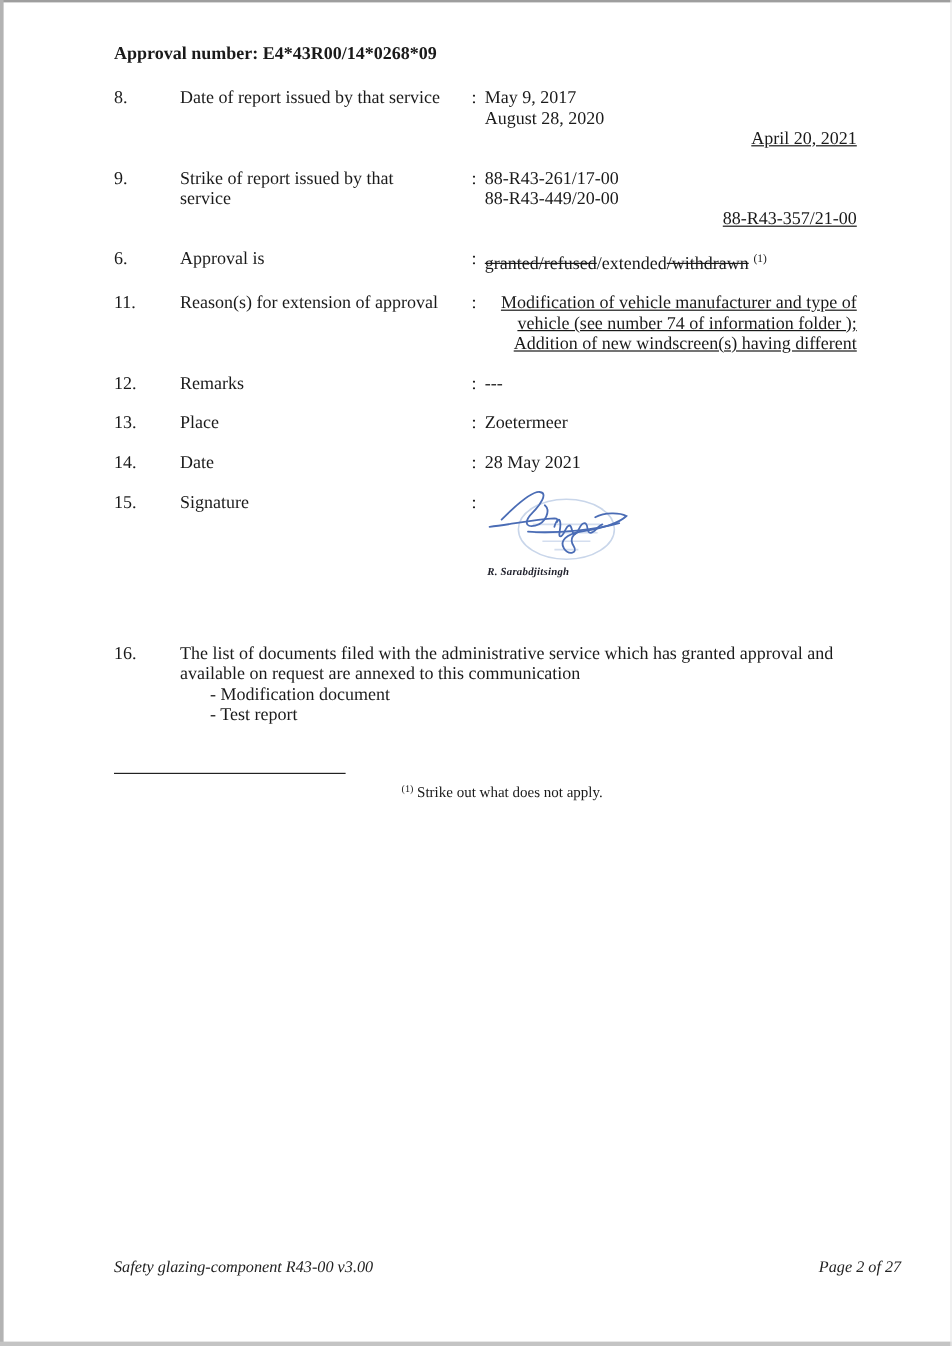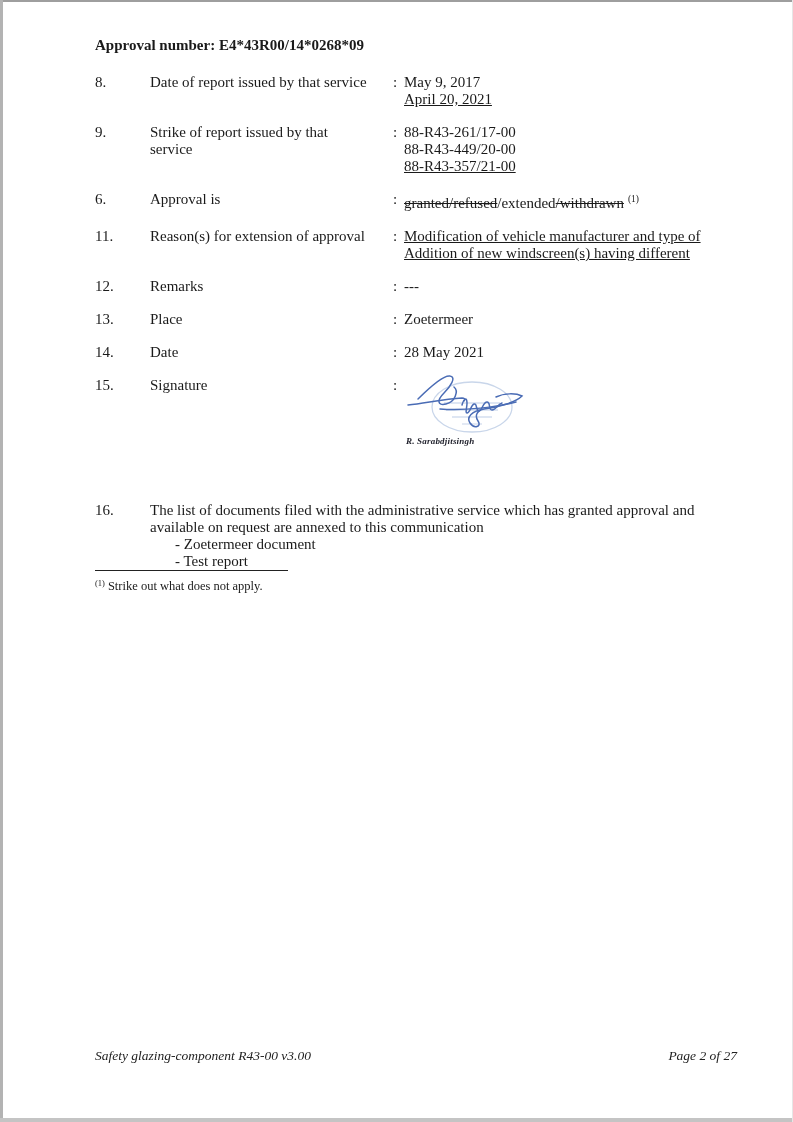--- a/index.html
+++ b/index.html
@@ -35,21 +35,21 @@
     grid-template-columns: 55px 243px 11px 310px;
     font-size: 15px;
     line-height: 17px;
     margin-bottom: 16px;
     align-items: start;
   }
   .row .num   { }
   .row .label { }
   .row .colon { }
   .row .value { }
-  .u      { text-decoration: underline; }
+  .u      { text-decoration: underline; text-align: right; }
   .strike { text-decoration: line-through; }
   sup.fn-ref { font-size: 9.5px; vertical-align: 6px; margin-left: 4px; text-decoration: none; }
 
   
   .sig-row { margin-bottom: 0; }
   .sig-wrap { margin-top: -8px; position: relative; width: 130px; }
   .sig-name {
     font-family: Liberation Serif, serif;
     font-style: italic;
     font-weight: bold;
@@ -64,35 +64,35 @@
   .row16 {
     display: grid;
     grid-template-columns: 55px auto;
     font-size: 15px;
     line-height: 17px;
     margin-top: 52px;
   }
   .row16 .docs { margin-left: 25px; }
 
   
-  .footnote { font-size: 12.5px; }
+  .footnote { margin-top: 39px; font-size: 12.5px; text-align: center; }
   .footnote-rule {
     width: 193px;
     border-top: 1.5px solid #222;
     margin-bottom: 7px;
   }
   .footnote sup { font-size: 8.5px; vertical-align: 4px; margin-right: 3px; }
 
   
   .footer {
     position: absolute;
     left: 0; bottom: 58px;
     width: 793px;
     padding-left: 95px;
-    padding-right: 56px;
+    padding-right: 42px;
     display: flex;
     justify-content: space-between;
     font-style: italic;
     font-size: 13.5px;
     color: #222;
   }
 </style>
 </head>
 <body>
 
@@ -104,20 +104,21 @@
 <div class="content">
 
   <div class="doc-header">Approval number: E4*43R00/14*0268*09</div>
 
   <div class="row">
     <div class="num">8.</div>
     <div class="label">Date of report issued by that service</div>
     <div class="colon">:</div>
     <div class="value">
       <div>May 9, 2017</div>
+      <div>August 28, 2020</div>
       <div class="u">April 20, 2021</div>
     </div>
   </div>
 
   <div class="row">
     <div class="num">9.</div>
     <div class="label">
       <div>Strike of report issued by that</div>
       <div>service</div>
     </div>
@@ -135,20 +136,21 @@
     <div class="colon">:</div>
     <div class="value"><span class="strike">granted/refused</span><span>/extended</span><span class="strike">/withdrawn</span><sup class="fn-ref">(1)</sup></div>
   </div>
 
   <div class="row">
     <div class="num">11.</div>
     <div class="label">Reason(s) for extension of approval</div>
     <div class="colon">:</div>
     <div class="value">
       <div class="u">Modification of vehicle manufacturer and type of</div>
+      <div class="u">vehicle (see number 74 of information folder );</div>
       <div class="u">Addition of new windscreen(s) having different</div>
     </div>
   </div>
 
   <div class="row">
     <div class="num">12.</div>
     <div class="label">Remarks</div>
     <div class="colon">:</div>
     <div class="value">---</div>
   </div>
@@ -193,21 +195,21 @@
       </div>
     </div>
   </div>
 
   <div class="row16">
     <div class="num">16.</div>
     <div>
       <div>The list of documents filed with the administrative service which has granted approval and</div>
       <div>available on request are annexed to this communication</div>
       <div class="docs">
-        <div>- Zoetermeer document</div>
+        <div>- Modification document</div>
         <div>- Test report</div>
       </div>
     </div>
   </div>
 
   <div class="footnote">
     <div class="footnote-rule"></div>
     <div><sup>(1)</sup><span>Strike out what does not apply.</span></div>
   </div>
 

